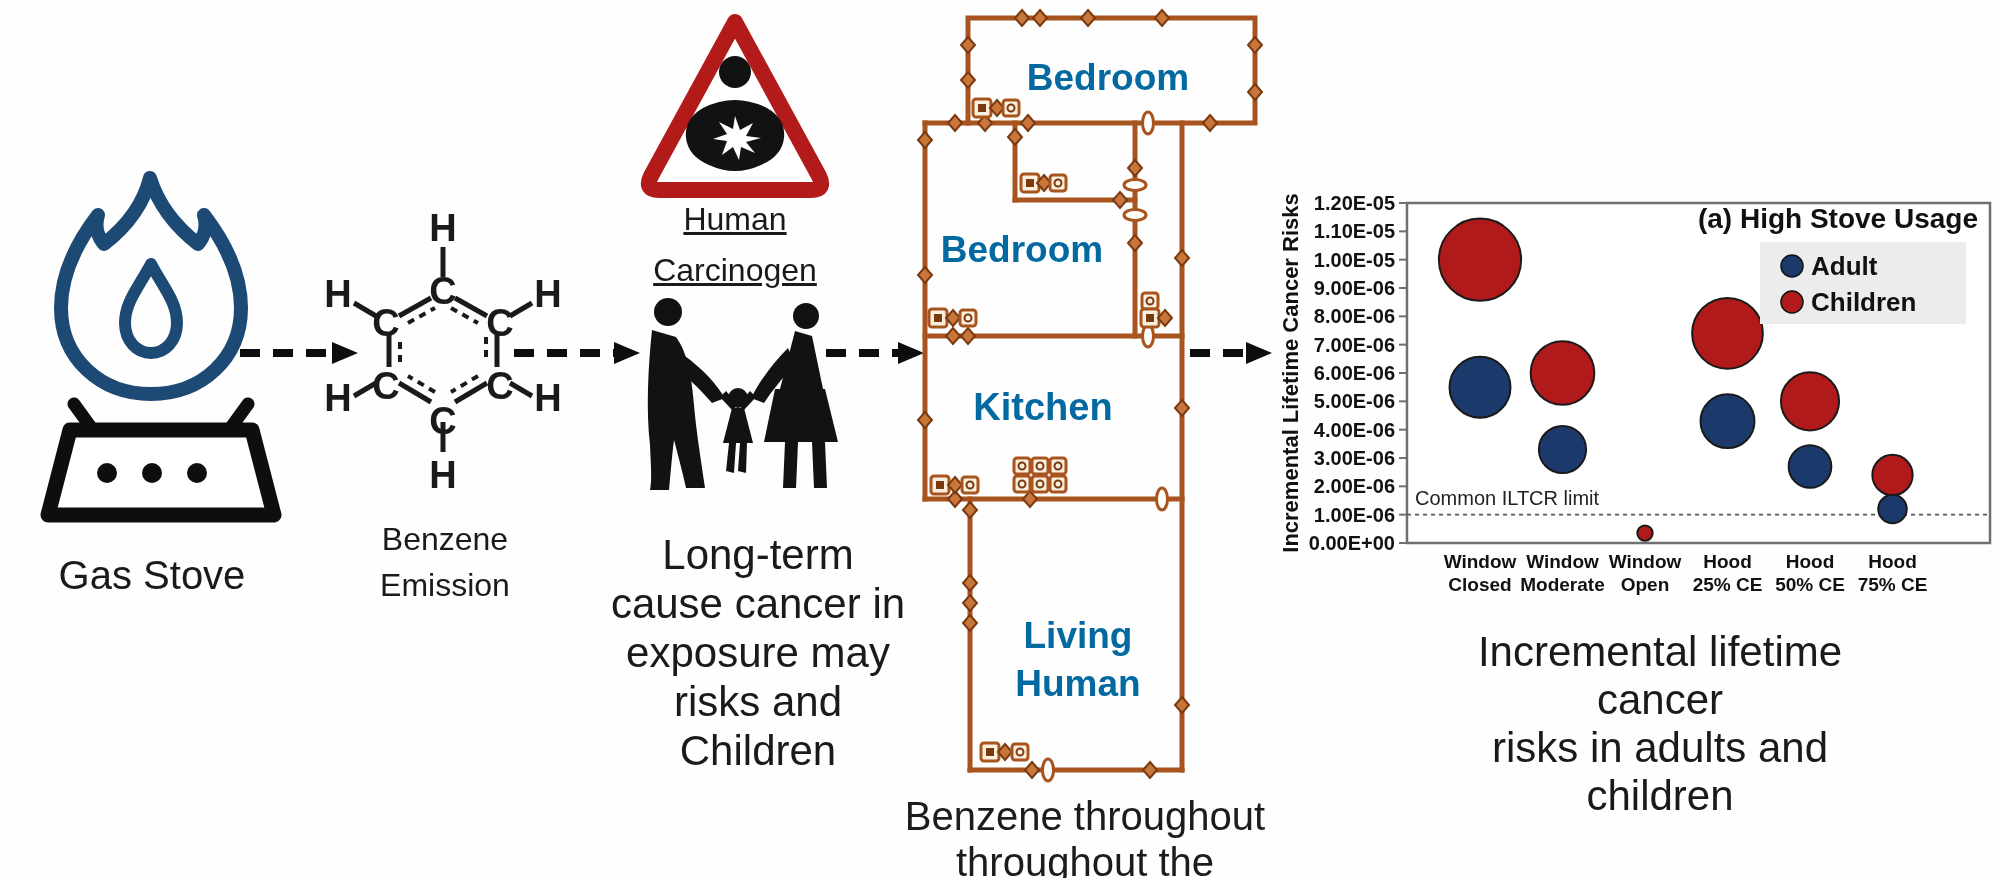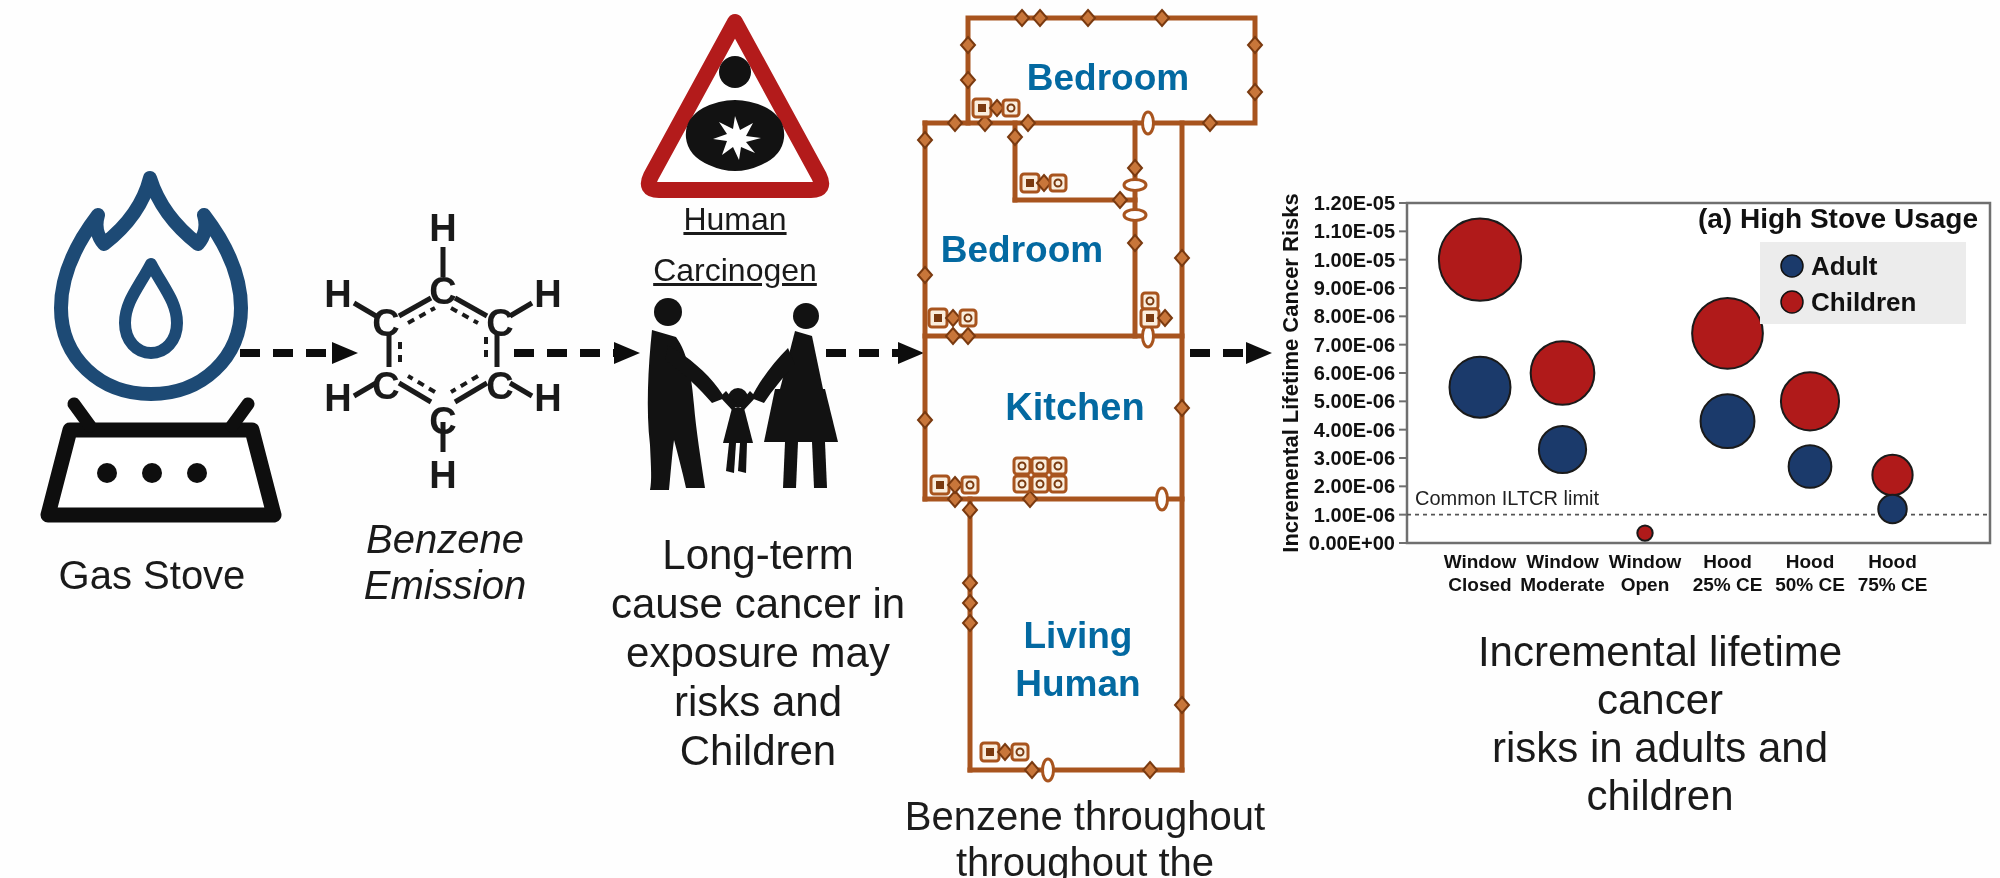--- a/index.html
+++ b/index.html
@@ -88,21 +88,21 @@
       <text x="76" y="204">C</text>
       <text x="76" y="141">C</text>
       <text x="133" y="46">H</text>
       <text x="238" y="112">H</text>
       <text x="238" y="216">H</text>
       <text x="133" y="293">H</text>
       <text x="28" y="216">H</text>
       <text x="28" y="112">H</text>
     </g>
   </svg>
-  <div class="abs lbl" style="left:325px;top:516px;width:240px;font-size:40px;line-height:46px;font-style:italic;">
+  <div class="abs lbl" style="left:325px;top:516px;width:240px;font-size:32px;line-height:46px;">
     <div>Benzene</div>
     <div>Emission</div>
   </div>
 
   <svg class="abs" style="left:615px;top:8px" width="240" height="195">
     <path d="M 120 14 L 204 168 Q 211 182 196 182 L 44 182 Q 29 182 36 168 Z" fill="#ffffff" stroke="#b31b1b" stroke-width="16" stroke-linejoin="round"></path>
     <g fill="#121212">
       <circle cx="120" cy="64" r="16"></circle>
       <path d="M 88 100 Q 120 84 152 100 Q 171 111 169 130 Q 167 148 146 157 Q 120 169 94 157 Q 73 148 71 130 Q 69 111 88 100 Z"></path>
     </g>
@@ -233,21 +233,21 @@
       <use href="#sqc" x="142" y="484"></use>
         <use href="#sqc" x="160" y="484"></use>
         <use href="#sqc" x="178" y="484"></use>
       <use href="#sqd" x="110" y="752"></use>
         <use href="#dm" x="125" y="752"></use>
         <use href="#sqc" x="140" y="752"></use>
     </g>
   </svg>
   <div class="abs roomlbl" style="left:988px;top:57px;width:240px;font-size:37px;">Bedroom</div>
   <div class="abs roomlbl" style="left:902px;top:229px;width:240px;font-size:37px;">Bedroom</div>
-  <div class="abs roomlbl" style="left:923px;top:386px;width:240px;font-size:38px;padding-left:32px;">Kitchen</div>
+  <div class="abs roomlbl" style="left:923px;top:386px;width:240px;font-size:38px;">Kitchen</div>
   <div class="abs roomlbl" style="left:958px;top:612px;width:240px;font-size:37px;line-height:48px;">
     <div>Living</div>
     <div>Human</div>
   </div>
   <div class="abs lbl caption" style="left:903px;top:793px;width:364px;line-height:46px;">
     <div>Benzene throughout</div>
     <div>throughout the home</div>
   </div>
 
   <svg class="abs" id="chart-svg" style="left:1280px;top:140px" width="720" height="470">

